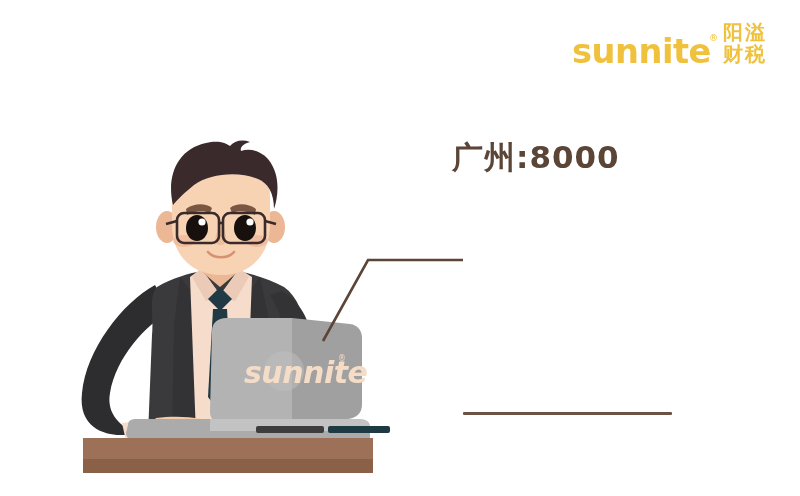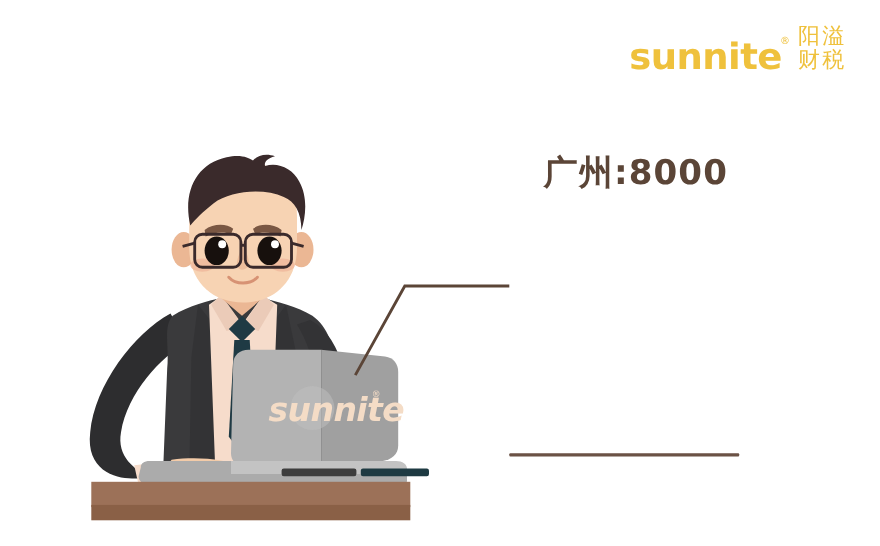--- a/index.html
+++ b/index.html
@@ -9,21 +9,20 @@
   }
   body {
     font-family: "Liberation Sans", sans-serif;
   }
   #stage {
     position: relative;
     width: 772px;
     height: 496px;
     background: #ffffff;
     overflow: hidden;
-    text-align: center;
   }
 
   
   #brand-logo {
     position: absolute;
     left: 572px;
     top: 33px;
     display: flex;
     align-items: flex-end;
     height: 34px;
@@ -48,27 +47,27 @@
     margin-top: 1px;
   }
   #brand-cn {
     font-family: "DejaVu Sans", sans-serif;
     font-size: 20px;
     color: #EFC13C;
     letter-spacing: 2px;
     line-height: 22px;
     margin-left: 5px;
     margin-bottom: 2px;
-    font-weight: 400;
+    font-weight: 700;
   }
 
   
   #price-list {
     position: absolute;
-    left: 463px;
+    left: 452px;
     top: 136px;
     width: 230px;
   }
   .price-row {
     font-family: "DejaVu Sans", sans-serif;
     font-size: 31px;
     font-weight: 700;
     color: #5B4537;
     letter-spacing: 1px;
     height: 54px;

